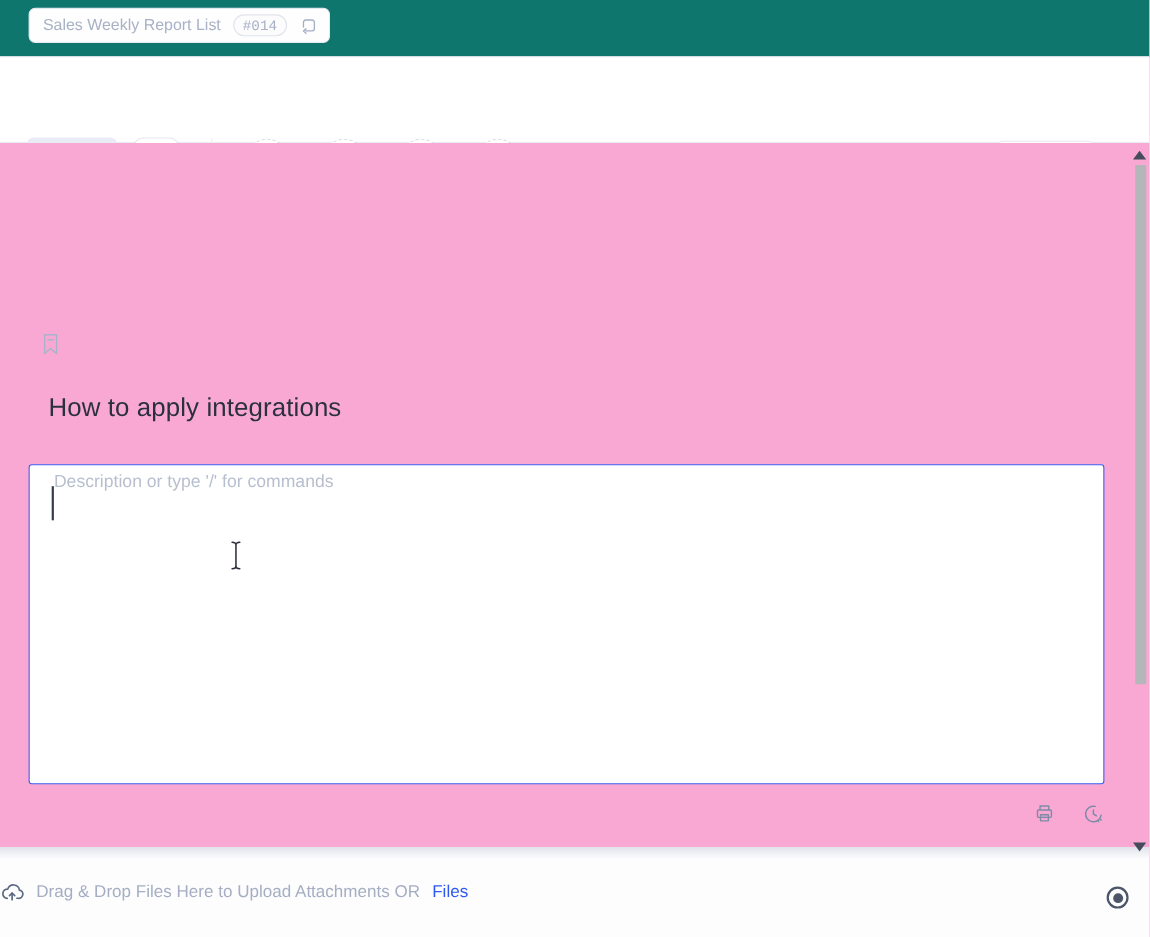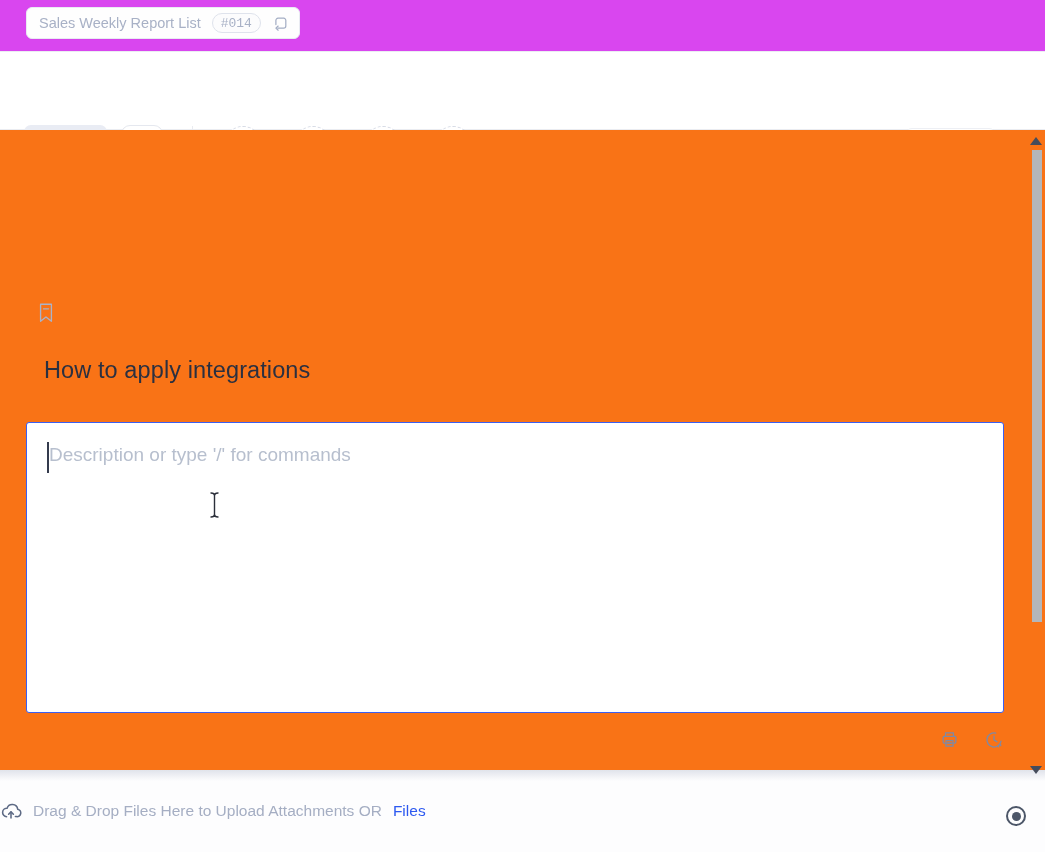--- a/index.html
+++ b/index.html
@@ -1,21 +1,21 @@
 <!DOCTYPE html>
 <html><head>
 <meta charset="utf-8">
 <style>
   * { margin:0; padding:0; box-sizing:border-box; }
   html,body { width:1045px; height:852px; overflow:hidden; }
   body { font-family:"Liberation Sans", sans-serif; background:#ffffff; position:relative; color:#2b3040; }
   svg { display:block; }
 
   
-  .topbar { position:absolute; top:0; left:0; width:1045px; height:52px; background:#d946ef; border-bottom:1px solid #ebedf2; }
+  .topbar { position:absolute; top:0; left:0; width:1045px; height:52px; background:#0f766e; border-bottom:1px solid #ebedf2; }
   .crumb-pill { position:absolute; left:26px; top:7px; height:32px; display:inline-flex; align-items:center; gap:11px;
     background:#fefefe; border:1px solid #e9ebf2; border-radius:6px; padding:0 10px 0 12px; box-shadow:0 1px 1px rgba(40,50,80,0.02); cursor:pointer; }
   .crumb-name { font-size:14.5px; color:#a8b1c6; }
   .crumb-id { font-size:13px; color:#a8b1c6; border:1px solid #dfe3ec; border-radius:11px; padding:1.5px 8px; background:#fcfcfd;font-family:Liberation Mono, monospace; }
   .crumb-icon { color:#a3adc4; }
 
   
   .toolbar { position:absolute; top:52px; left:0; width:1045px; height:78px; background:#ffffff; border-bottom:1px solid #eaecf1; }
   .btn-new { position:absolute; left:24px; top:73px; height:40px; display:inline-flex; align-items:center; gap:9px;
     background:#e9ecf4; border:none; border-radius:7px; padding:0 13px 0 17px; font-size:16px; color:#2b3347; cursor:pointer; font-family:inherit; }
@@ -26,26 +26,26 @@
   .dash-circle { position:absolute; top:74px; width:38px; height:38px; border:1px dashed #d6dbe6; border-radius:50%;
     display:flex; align-items:center; justify-content:center; color:#99a3bd; background:#fff; cursor:pointer; }
   .btn-share { position:absolute; left:905px; top:76px; height:34px; display:inline-flex; align-items:center; gap:8px;
     background:#fff; border:1px solid #edeff4; border-radius:7px; padding:0 13px; font-size:15px; color:#9ba5bf; cursor:pointer; font-family:inherit;
     box-shadow:0 1px 2px rgba(40,50,80,0.04); }
   .btn-more { position:absolute; left:1005px; top:80px; width:28px; height:26px; display:flex; align-items:center; justify-content:center; gap:3.5px;
     background:none; border:none; cursor:pointer; }
   .btn-more i { width:3.5px; height:3.5px; border-radius:50%; background:#636d87; }
 
   
-  .main { position:absolute; top:130px; left:0; width:1045px; height:640px; background:#f97316; }
+  .main { position:absolute; top:130px; left:0; width:1045px; height:640px; background:#f9a8d4; }
   .bookmark { position:absolute; left:36px; top:172px; color:#aab3c9; cursor:pointer; }
   .task-title { position:absolute; left:44px; top:227px; font-size:23.5px; color:#2b3040; font-weight:400; letter-spacing:0.1px; cursor:text; }
 
   .desc-box { position:absolute; left:26px; top:292px; width:978px; height:291px; border:1px solid #3a5ff2; border-radius:3px; background:#fff; cursor:text; }
-  .desc-placeholder { position:absolute; left:22px; top:21px; font-size:19px; color:#b7bfce; }
+  .desc-placeholder { position:absolute; left:22px; top:7px; font-size:16px; color:#b7bfce; }
   .desc-caret { position:absolute; left:20px; top:19px; width:1.5px; height:31px; background:#343b4d; }
   .mouse-ibeam { position:absolute; left:181px; top:68px; color:#2b2f3a; }
 
   .desc-actions { position:absolute; left:0; top:600px; width:1004px; display:flex; justify-content:flex-end; gap:25px; color:#7e8aa6; }
   .desc-actions .act { cursor:pointer; }
 
   
   .cf-bar { position:absolute; left:26px; top:648px; width:978px; height:37px; background:#f4f5f8; border-radius:7px;
     border-bottom:1px dashed #d5dae3; display:flex; align-items:center; justify-content:space-between; padding:0 20px; }
   .cf-left { display:flex; align-items:center; gap:13px; cursor:pointer; }

